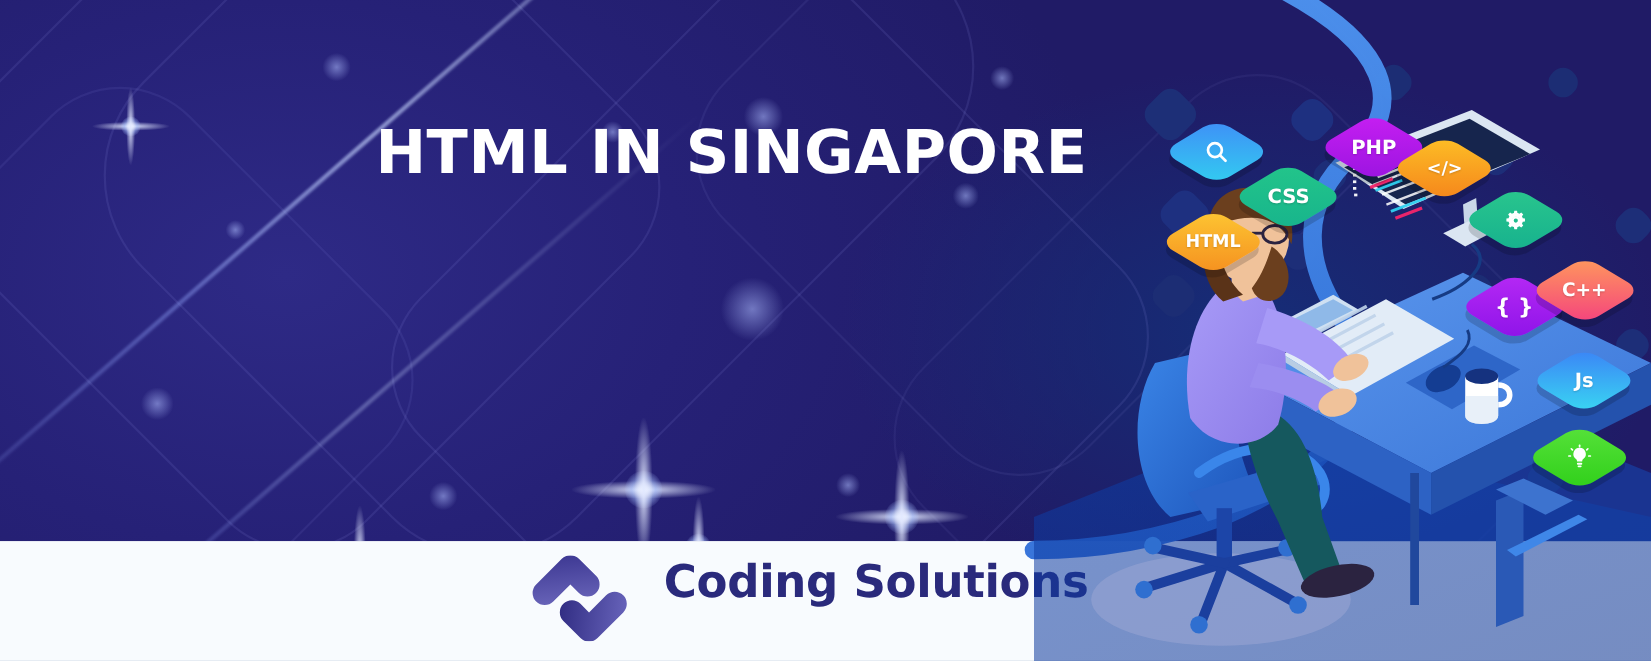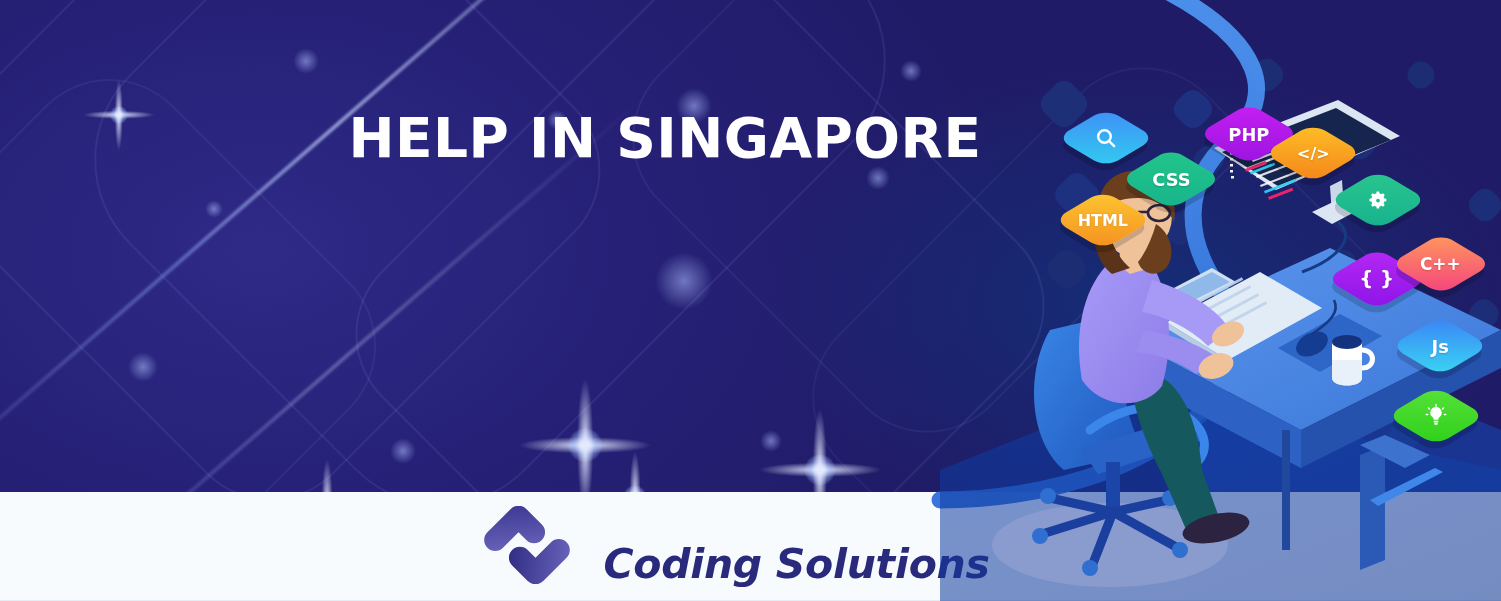--- a/index.html
+++ b/index.html
@@ -86,21 +86,21 @@
     text-shadow:0 1px 2px rgba(0,0,0,.18); white-space:nowrap;
   }
   .badge .ico { transform:skew(14deg,14deg) rotate(-45deg); display:block; }
 
   
   .footer {
     position:absolute; left:0; top:492px; width:1501px; height:109px;
     background:#f8fbfe; display:flex; align-items:center; justify-content:center; gap:26px;
     z-index:3;
   }
-  .footer-inner { display:flex; align-items:flex-end; gap:30px; margin-left:-30px;font-style:italic; }
+  .footer-inner { display:flex; align-items:flex-start; gap:30px; margin-left:-30px; }
   .brand-name { font-size:41px; font-weight:700; color:#2a2a7c; letter-spacing:-.3px;
                 font-family:"DejaVu Sans", sans-serif; }
   .hairline { position:absolute; left:0; bottom:0; width:100%; height:1px; background:#e6ecf3; }
 </style>
 </head>
 <body>
 
 <div class="banner">
 
   <div class="hero">
@@ -152,21 +152,21 @@
     <div class="chip" style="left:1345px;top:128px;width:30px;height:30px;background:#1d2e78;"></div>
     <div class="chip" style="left:1408px;top:62px;width:26px;height:26px;background:#1c2d74;"></div>
     <div class="chip" style="left:1470px;top:190px;width:30px;height:30px;background:#1d2e78;"></div>
     <div class="chip" style="left:1330px;top:250px;width:26px;height:26px;background:#1c2d74;"></div>
     <div class="chip" style="left:1470px;top:300px;width:28px;height:28px;background:#1d2e78;"></div>
     <div class="chip" style="left:1390px;top:420px;width:30px;height:30px;background:#1b2b70;"></div>
     <div class="chip" style="left:1062px;top:330px;width:26px;height:26px;background:#1b2b70;"></div>
   </div>
 
   <div class="headline">
-    <div class="h-l3">HELP IN SINGAPORE</div>
+    <div class="h-l3">HTML IN SINGAPORE</div>
   </div>
 
   <div class="illus">
     <svg width="571" height="601" viewBox="0 0 571 601">
       <defs>
         <linearGradient id="gDesk" x1="0" y1="0" x2="1" y2="1">
           <stop offset="0" stop-color="#4d8ae8"></stop>
             <stop offset="1" stop-color="#2f63c6"></stop>
         </linearGradient>
         <linearGradient id="gDeskTop" x1="0" y1="0" x2="1" y2="1">

